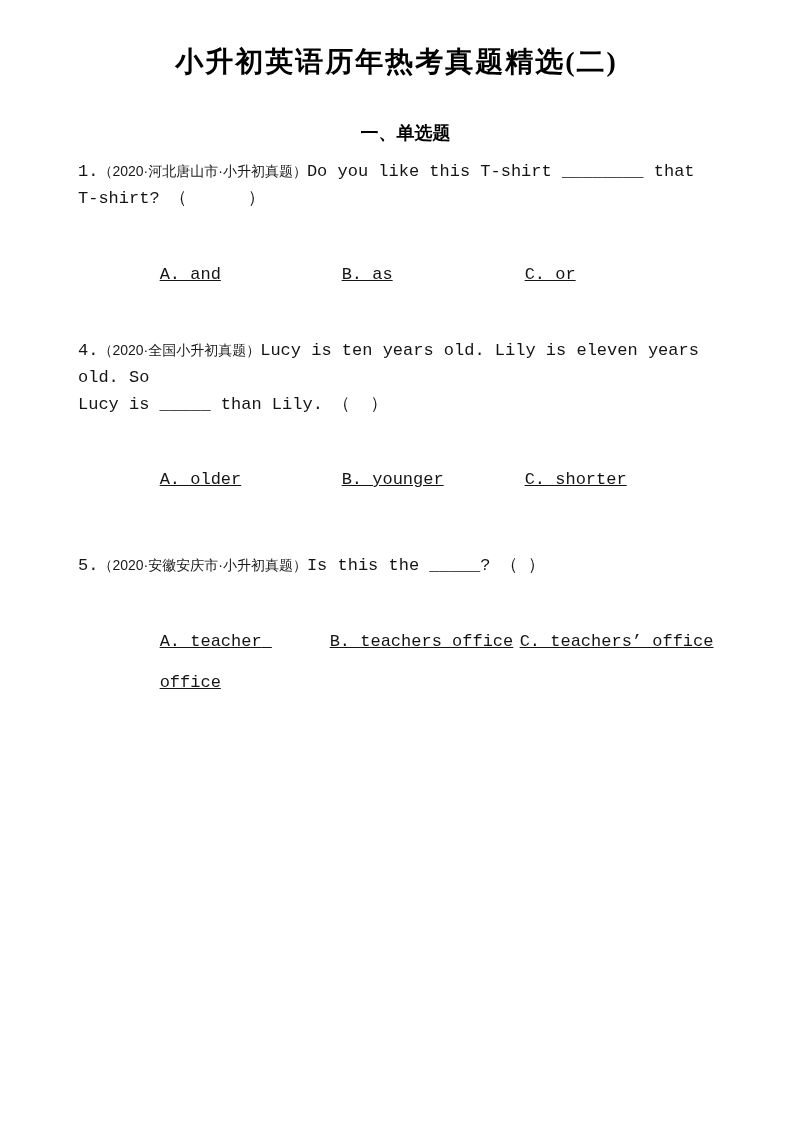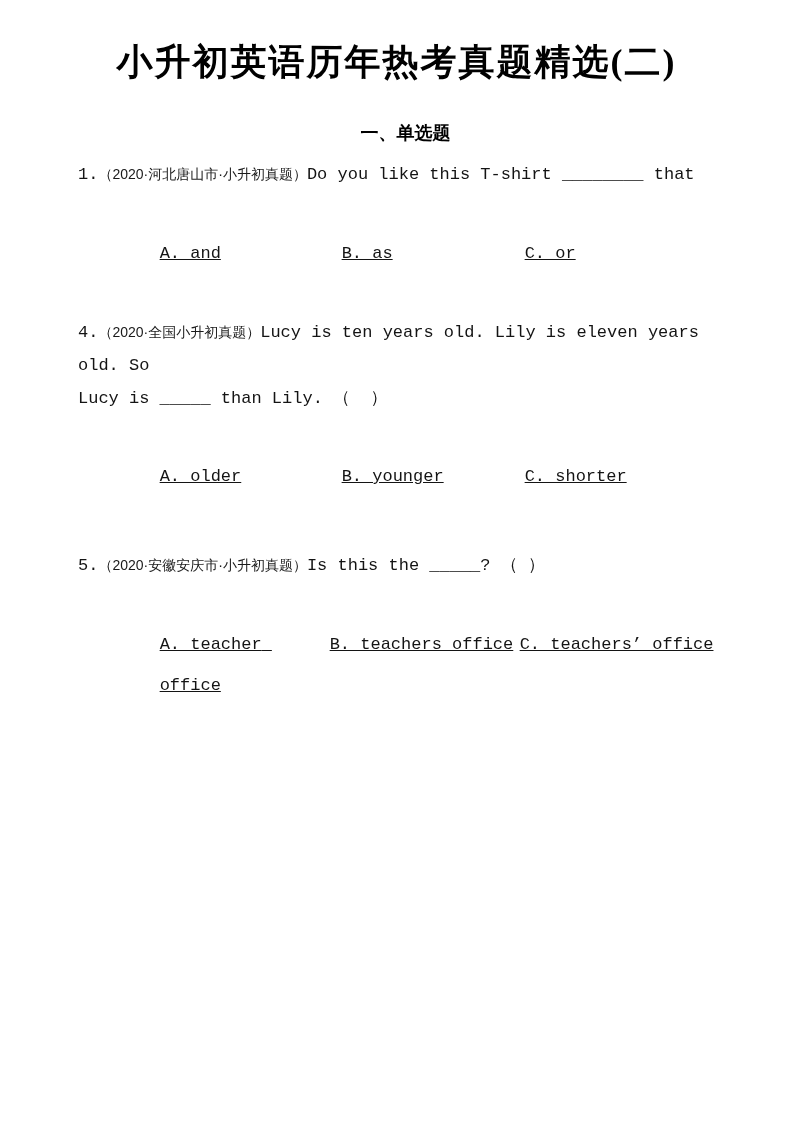--- a/index.html
+++ b/index.html
@@ -19,21 +19,21 @@
     width: 793px;
     height: 1122px;
     padding: 42px 60px 0 78px;
     background: #ffffff;
   }
   .doc-title {
     margin: 0 18px 0 0;
     text-align: center;
     font-family: "Liberation Serif", "DejaVu Serif", serif;
     font-weight: 700;
-    font-size: 36px;
+    font-size: 28px;
     line-height: 40px;
     letter-spacing: 2px;
     color: #000000;
   }
   .section-heading {
     margin: 38px 0 0 0;
     font-family: "Liberation Sans", "DejaVu Sans", sans-serif;
     font-weight: 700;
     font-size: 18px;
     line-height: 26px;
@@ -41,21 +41,21 @@
     text-align: center;
   }
   .questions {
     margin-top: 12px;
   }
   .question { margin: 0; }
   .question.gap-before { margin-top: 10px; }
   .qline {
     margin: 0;
     font-size: 17px;
-    line-height: 33px;
+    line-height: 27px;
     white-space: pre-wrap;
     color: #141414;
   }
   .qnum { font-size: 17px; }
   .qsource {
     font-size: 14px;
     font-family: "Liberation Sans", "DejaVu Sans", sans-serif;
     color: #1a1a1a;
   }
   .qtext { font-size: 17px; }
@@ -76,20 +76,21 @@
 <div class="page">
 
   <h1 class="doc-title">小升初英语历年热考真题精选(二)</h1>
 
   <div class="section-heading">一、单选题</div>
 
   <div class="questions">
 
     <div class="question">
       <p class="qline"><span class="qnum">1.</span><span class="qsource">（2020·河北唐山市·小升初真题）</span><span class="qtext">Do you like this T-shirt ________ that</span></p>
+      <p class="qline">T-shirt? （      ）</p>
       <div class="opts">
         <span class="opt c1">A. and</span><span class="opt c2">B. as</span><span class="opt">C. or</span>
       </div>
     </div>
 
 
     <div class="question">
     </div>
 
     <div class="question">

